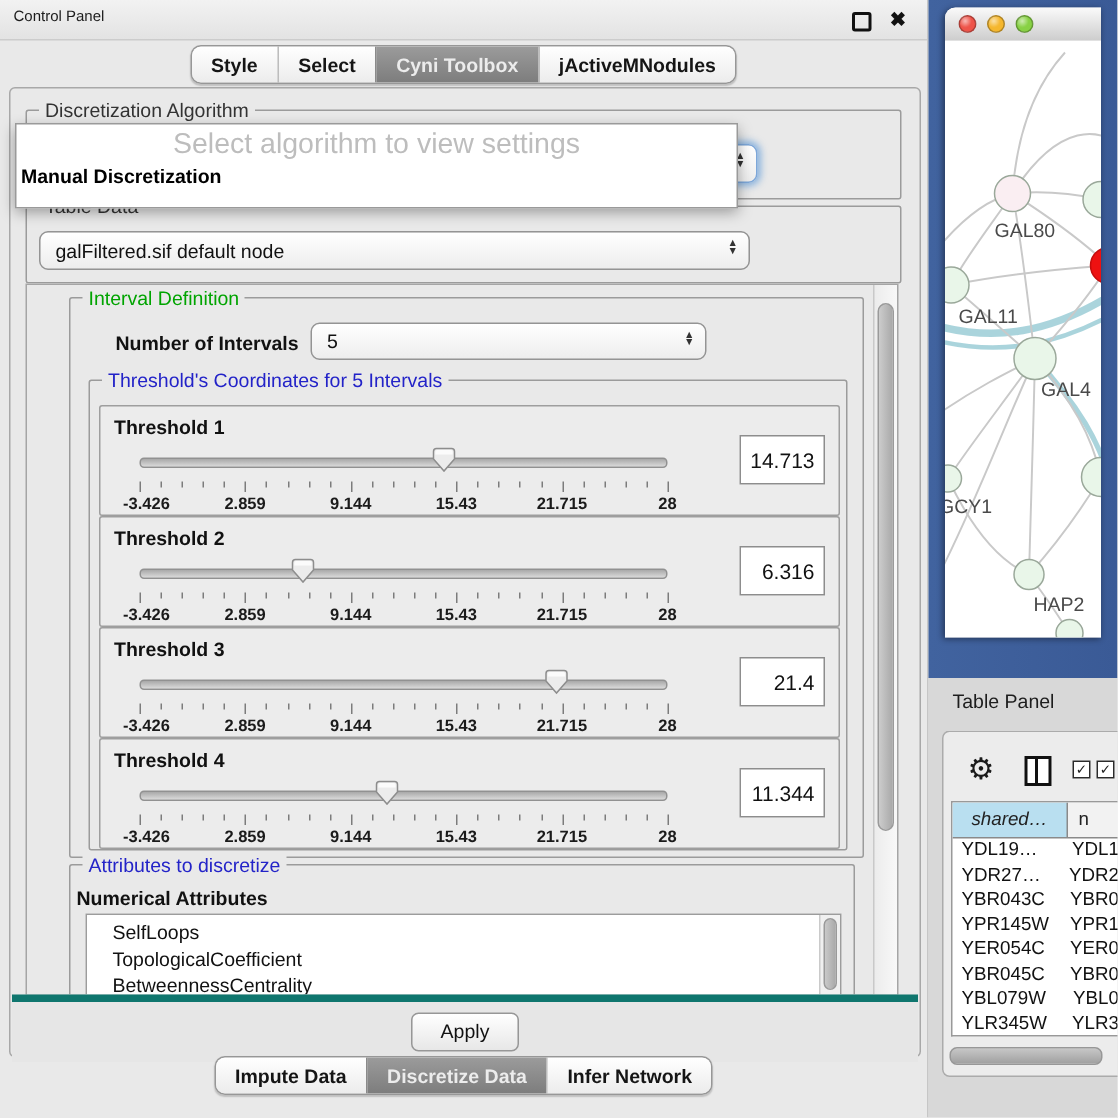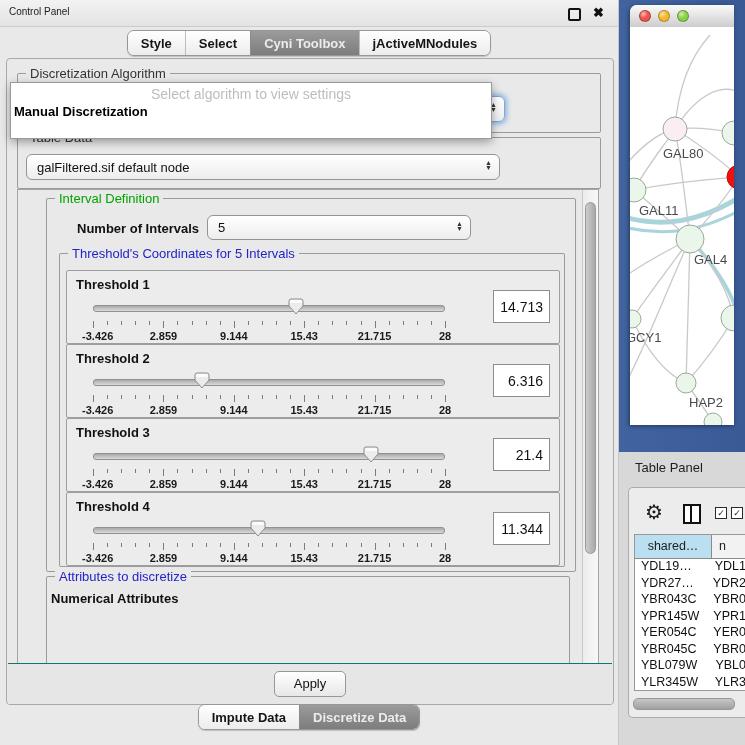--- a/index.html
+++ b/index.html
@@ -30,21 +30,21 @@
   .group-title.blue{color:#2323c8;}
 
   .combo{position:absolute;height:26px;border:1px solid #949494;border-radius:6px;background:linear-gradient(#ffffff,#ededed);
          font-size:13px;color:#111;line-height:25px;padding-left:10px;box-sizing:border-box;}
   .combo.focused{border-color:#7da7d9;box-shadow:0 0 5px 2px rgba(88,150,216,.65);}
   .spinner{position:absolute;right:7px;top:5px;display:flex;flex-direction:column;align-items:center;line-height:5px;font-size:7px;color:#333;}
 
   
   .popup{position:absolute;left:10px;top:82px;width:480px;height:55px;background:#ffffff;border:1px solid #9a9a9a;
          box-shadow:0 3px 9px rgba(0,0,0,.35);z-index:30;}
-  .popup-hint{margin-top:3px;text-align:center;font-size:14px;color:#bdbdbd;}
+  .popup-hint{margin-top:3px;text-align:center;font-size:19px;color:#bdbdbd;}
   .popup-opt{margin:2px 0 0 3px;font-size:13px;color:#000;line-height:16px;}
   .popup-opt.bold{font-weight:bold;}
 
   
   .scrollpane{position:absolute;left:10px;top:130px;width:580px;height:473px;border:1px solid #a5a5a5;background:#e9e9e9;overflow:hidden;}
   .vscroll{position:absolute;right:0;top:0;width:15px;bottom:0;background:linear-gradient(90deg,#ececec,#f8f8f8);border-left:1px solid #c9c9c9;}
   .vthumb{position:absolute;left:2px;right:2px;top:12px;height:350px;border-radius:6px;background:linear-gradient(90deg,#cccccc,#a9a9a9);border:1px solid #9a9a9a;}
 
   .noi-label{position:absolute;left:30px;top:22px;font-size:13px;font-weight:bold;color:#111;}
   .th-panel{position:absolute;left:6px;width:492px;height:72px;background:#ececec;border:1px solid #9e9e9e;border-radius:2px;}
@@ -58,21 +58,21 @@
   .ticklabel{position:absolute;top:33px;transform:translateX(-50%);font-size:11px;font-weight:600;color:#1a1a1a;white-space:nowrap;}
   .th-value{position:absolute;right:9px;top:19px;width:57px;height:33px;background:#fff;border:1px solid #8d8d8d;
             font-size:14px;color:#111;line-height:33px;text-align:right;padding-right:6px;box-sizing:border-box;}
 
   .attr-sub{position:absolute;left:4px;top:14px;font-size:13px;font-weight:bold;color:#111;}
   .attr-list{position:absolute;left:10px;top:32px;width:502px;height:56px;background:#fff;border:1px solid #9c9c9c;overflow:hidden;}
   .attr-item{font-size:13px;color:#111;line-height:17.5px;padding-left:17px;white-space:nowrap;}
   .attr-scroll{position:absolute;right:0;top:0;bottom:0;width:13px;background:#f0f0f0;border-left:1px solid #cacaca;}
   .attr-thumb{position:absolute;left:2px;right:2px;top:2px;height:46px;border-radius:5px;background:linear-gradient(90deg,#c9c9c9,#a9a9a9);border:1px solid #9a9a9a;}
 
-  .apply-strip{position:absolute;left:1px;right:1px;top:604px;height:40px;background:#e6e6e6;border-top:1px solid #0f766e;
+  .apply-strip{position:absolute;left:1px;right:1px;top:604px;height:40px;background:#e6e6e6;border-top:5px solid #0f766e;
                display:flex;align-items:flex-start;justify-content:center;}
   .apply-btn{margin-top:7px;width:70px;height:24px;border:1px solid #979797;border-radius:5px;background:linear-gradient(#ffffff,#e7e7e7);
              font-size:13px;color:#111;text-align:center;line-height:23px;}
 
   
   .right-area{position:absolute;left:619px;top:0;width:126px;height:745px;background:#d8d8d8;}
   .net-frame{position:absolute;left:0;top:0;width:126px;height:452px;background:linear-gradient(90deg,#41639f,#3a5a96);}
   .net-window{position:absolute;left:11px;top:5px;width:104px;height:420px;border-radius:7px 0 0 0;overflow:hidden;background:#fff;box-shadow:-1px 1px 4px rgba(0,0,0,.45);}
   .net-titlebar{height:22px;background:linear-gradient(#fafafa,#cdcdcd);border-bottom:1px solid #9f9f9f;display:flex;align-items:center;padding-left:9px;gap:7px;}
   .light{width:12px;height:12px;border-radius:50%;box-sizing:border-box;border:1px solid rgba(0,0,0,.28);}
@@ -80,21 +80,21 @@
 
   .tp-label{position:absolute;left:16px;top:460px;font-size:13px;color:#1d1d1d;}
   .tp-panel{position:absolute;left:9px;top:487px;width:117px;height:229px;background:#ececec;border:1px solid #ababab;border-right:none;border-radius:5px 0 0 5px;}
   .gear-icon{position:absolute;left:16px;top:12px;font-size:20px;color:#1b1b1b;}
   .col-icon{position:absolute;left:54px;top:16px;width:14px;height:16px;border:2px solid #111;background:#fff;}
   .col-icon:before{content:"";position:absolute;left:5px;top:0;bottom:0;width:2px;background:#111;}
   .check-icon{position:absolute;top:19px;width:10px;height:10px;border:1.5px solid #2a2a2a;background:#fff;font-size:9px;line-height:10px;text-align:center;color:#222;}
   .tp-table{position:absolute;left:5px;top:46px;right:0;bottom:26px;background:#fff;border:1px solid #999;border-right:none;overflow:hidden;}
   .tp-header{display:flex;height:23px;border-bottom:1px solid #8a8a8a;}
   .tp-hcell{font-size:12.5px;color:#222;line-height:22px;box-sizing:border-box;}
-  .tp-hcell.c1{width:77px;background:#b9dff0;border-right:1px solid #8a8a8a;text-align:center;}
+  .tp-hcell.c1{width:77px;background:#b9dff0;border-right:1px solid #8a8a8a;text-align:center;font-style:italic;}
   .tp-hcell.c2{flex:1;background:#f2f2f2;padding-left:7px;}
   .tp-row{display:flex;height:16.5px;font-size:12.5px;color:#111;}
   .tp-cell.c1{width:77px;padding-left:6px;box-sizing:border-box;white-space:nowrap;}
   .tp-cell.c2{flex:1;padding-left:8px;white-space:nowrap;}
   .tp-hscroll{position:absolute;left:4px;bottom:7px;width:100px;height:10px;border-radius:5px;background:linear-gradient(#c7c7c7,#a0a0a0);border:1px solid #979797;}
 
   .net-tab-icon{display:inline-flex;}
 </style>
 </head>
 <body>
@@ -335,20 +335,30 @@
                 </div>
                 <div class="th-value">11.344</div>
               </div>
             </div>
         </div>
       </div>
 
       <div class="group" style="left:28px;top:386px;width:522px;height:108px;">
         <span class="group-title blue">Attributes to discretize</span>
         <span class="attr-sub">Numerical Attributes</span>
+        <div class="attr-list">
+          <div id="attr-items" style="padding-top:3px;">
+              <div class="attr-item">SelfLoops</div>
+              <div class="attr-item">TopologicalCoefficient</div>
+              <div class="attr-item">BetweennessCentrality</div>
+            </div>
+          <div class="attr-scroll">
+              <div class="attr-thumb"></div>
+            </div>
+        </div>
       </div>
 
       <div class="vscroll">
         <div class="vthumb"></div>
       </div>
     </div>
 
     <div class="apply-strip">
       <div class="apply-btn">Apply</div>
     </div>
@@ -359,20 +369,23 @@
     <div class="popup-opt bold">Manual Discretization</div>
   </div>
 
   <div class="tabrow bottom">
     <div class="seg" id="bottom-tabs">
         <div class="tab">
           <span>Impute Data</span>
         </div>
         <div class="tab selected">
           <span>Discretize Data</span>
+        </div>
+        <div class="tab">
+          <span>Infer Network</span>
         </div>
       </div>
   </div>
 </div>
 
 <div class="right-area">
   <div class="net-frame"></div>
 
   <div class="net-window">
     <div class="net-titlebar" id="net-titlebar">

